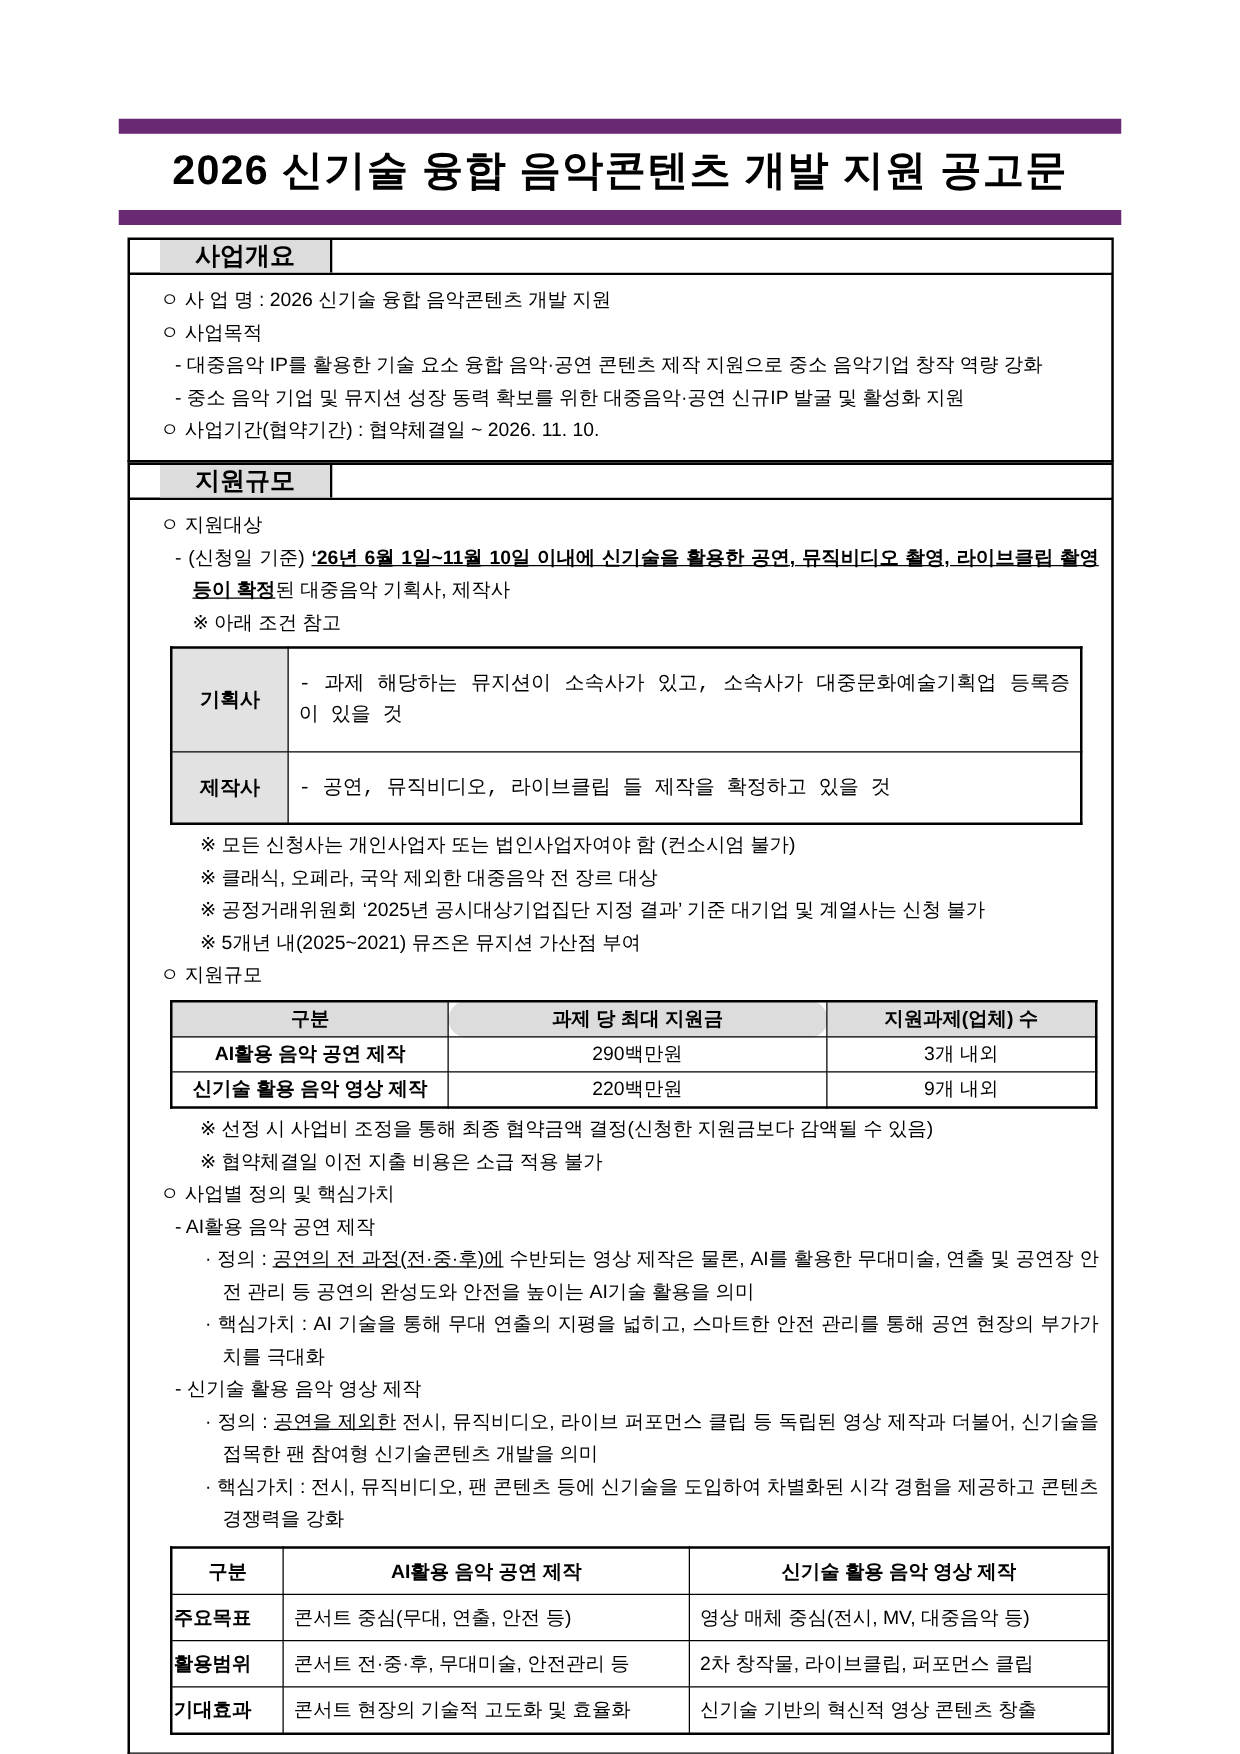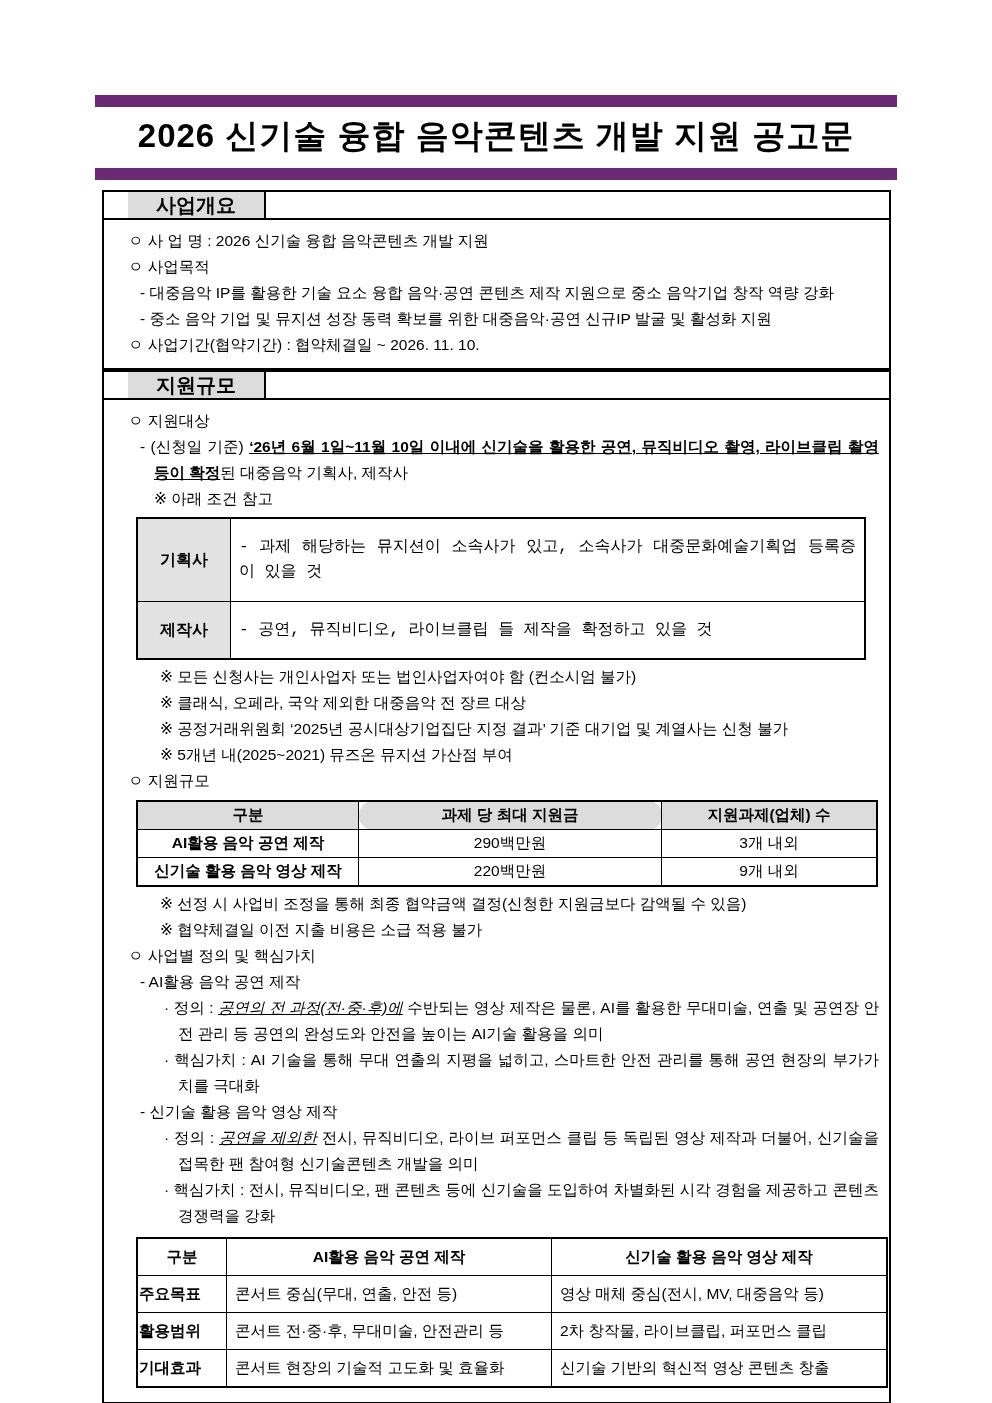--- a/index.html
+++ b/index.html
@@ -26,21 +26,21 @@
   .sec-body{border:2px solid #000;border-top:none;padding:8px 10px 10px 10px;}
   .sec-body.second{padding-bottom:14px;}
   p{margin:0;}
   .line{font-size:15.5px;line-height:26px;text-align:justify;}
   .l1{padding-left:14px;}
   .l2w{padding-left:40px;text-indent:-14px;}
   .note{padding-left:40px;}
   .note2{padding-left:46px;}
   .l3{padding-left:64px;text-indent:-14px;}
   .bu{font-weight:bold;text-decoration:underline;}
-  .ul{text-decoration:underline;font-style:italic;}
+  .ul{text-decoration:underline;}
   table{border-collapse:collapse;table-layout:fixed;}
   
   .t-elig{margin:5px 0 4px 22px;width:730px;border:2px solid #000;}
   .t-elig td{border:1px solid #000;font-size:16px;vertical-align:middle;font-family:Liberation Mono, monospace;}
   .t-elig .lbl{width:90px;background:#e2e2e2;font-weight:bold;text-align:center;}
   .t-elig .txt{padding:14px 8px;line-height:25px;text-align:justify;margin-left:32px;}
   .t-elig tr+tr td{border-top:1.5px dotted #000;}
   .t-elig tr:first-child td{height:54px;}
   .t-elig tr:last-child td{height:28px;}
   

